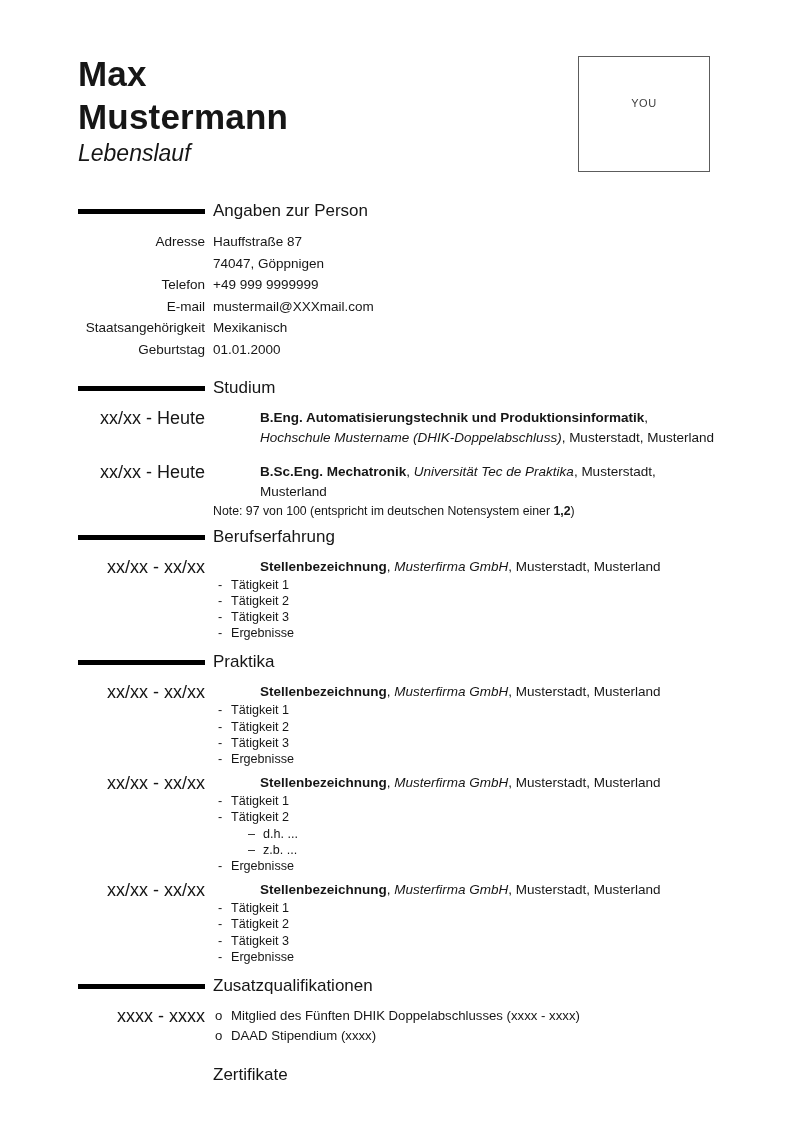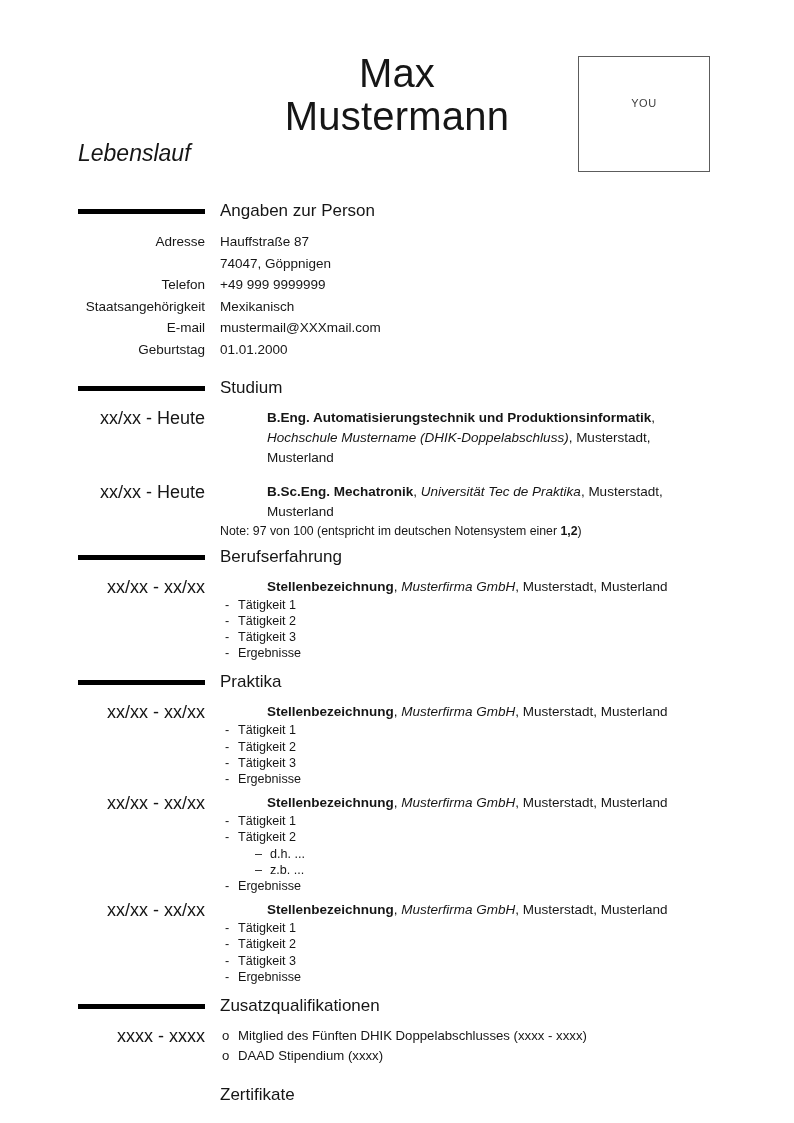--- a/index.html
+++ b/index.html
@@ -9,36 +9,36 @@
     background: #ffffff;
     color: #161616;
     font-family: "Liberation Sans", "DejaVu Sans", sans-serif;
     position: relative;
     overflow: hidden;
     margin: 0 auto;
   }
   .content { padding: 52px 78px 0 78px; }
 
   
-  .name-line { font-size: 40px; line-height: 43px; font-weight: 400; letter-spacing: .2px; text-align: center; }
+  .name-line { font-size: 35px; line-height: 43px; font-weight: 700; letter-spacing: .2px; }
   .subtitle  { font-size: 23px; line-height: 30px; font-style: italic; }
 
   .photo-box {
     position: absolute; top: 56px; left: 578px;
     width: 132px; height: 116px;
     border: 1px solid #5c5c5c;
     text-align: center;
   }
   .photo-box .photo-text {
     display: inline-block; margin-top: 40px;
     font-size: 11px; letter-spacing: .6px; color: #3c3c3c;
   }
 
   
-  .row { display: grid; grid-template-columns: 127px 1fr; column-gap: 15px; }
+  .row { display: grid; grid-template-columns: 127px 1fr; column-gap: 8px; }
   .lcol { text-align: right; }
 
   
   .sec-head { margin: 10px 0 8px 0; }
   .sec-head.mt-first { margin-top: 30px; }
   .sec-head.mt-lg { margin-top: 14px; }
   .sec-head.mt-md { margin-top: 4px; }
   .sec-head.mt-sm { margin-top: 8px; }
   .sec-head.mt-zert { margin-top: 16px; }
   .sec-title { font-size: 17px; line-height: 25px; font-weight: 400; }
@@ -94,26 +94,26 @@
         <div>
           <div>Hauffstraße 87</div>
           <div>74047, Göppnigen</div>
         </div>
       </div>
       <div class="row p-row">
         <div class="lcol">Telefon</div>
         <div>+49 999 9999999</div>
       </div>
       <div class="row p-row">
+        <div class="lcol">E-mail</div>
+        <div>mustermail@XXXmail.com</div>
+      </div>
+      <div class="row p-row">
         <div class="lcol">Staatsangehörigkeit</div>
         <div>Mexikanisch</div>
-      </div>
-      <div class="row p-row">
-        <div class="lcol">E-mail</div>
-        <div>mustermail@XXXmail.com</div>
       </div>
       <div class="row p-row">
         <div class="lcol">Geburtstag</div>
         <div>01.01.2000</div>
       </div>
     </section>
 
     <section>
       <div class="row sec-head mt-lg">
         <div class="lcol barcell">

